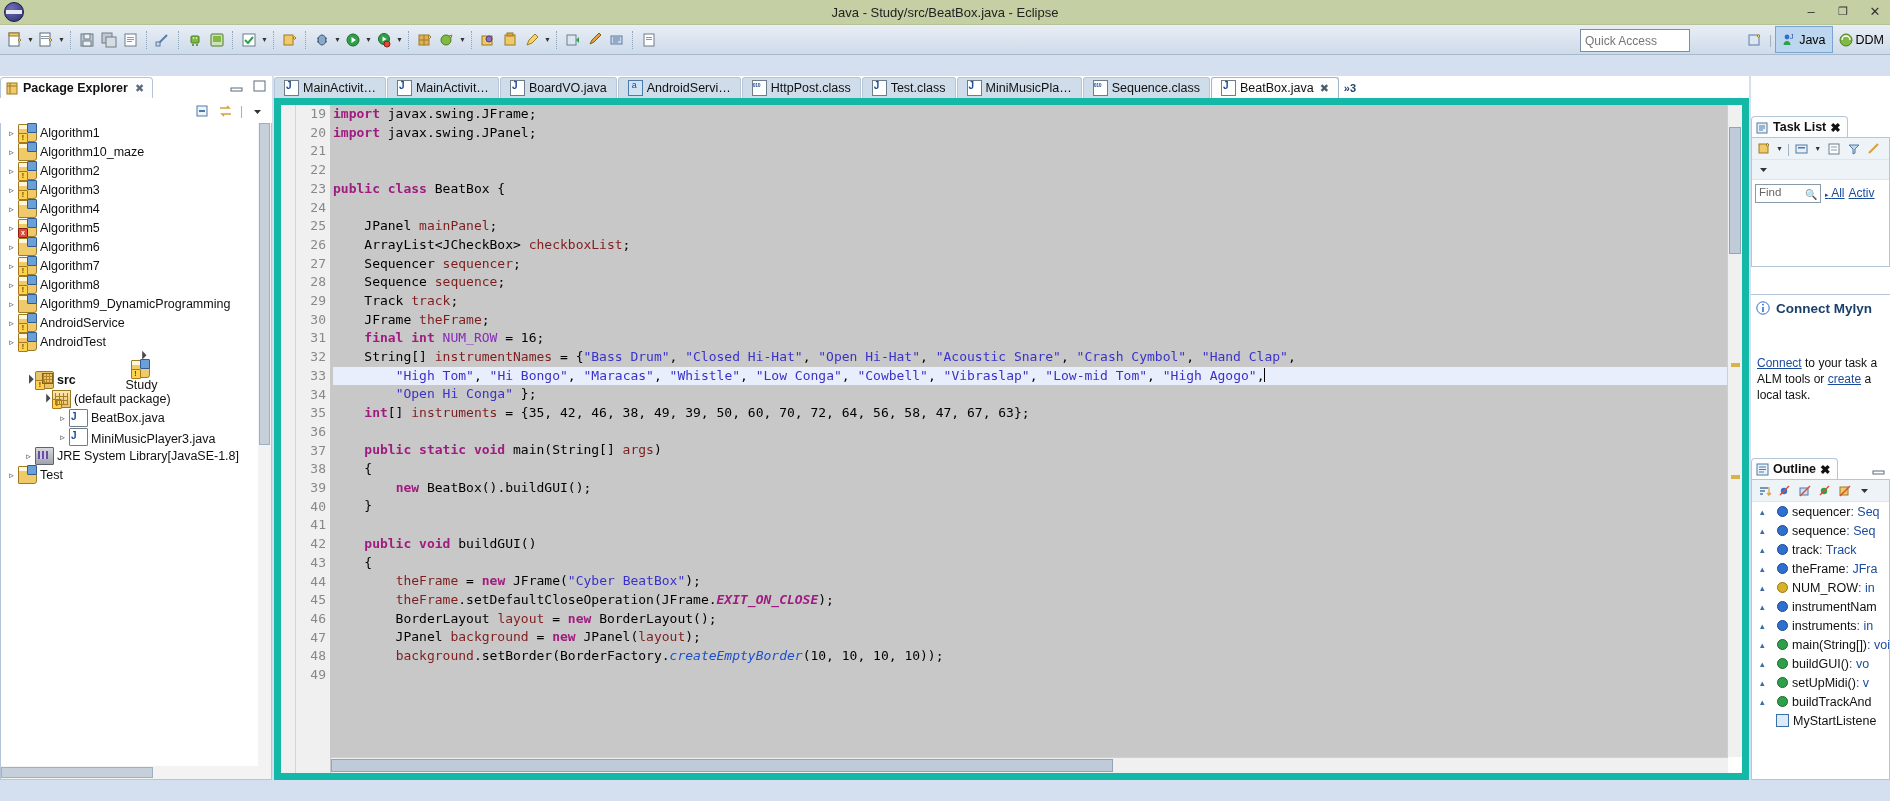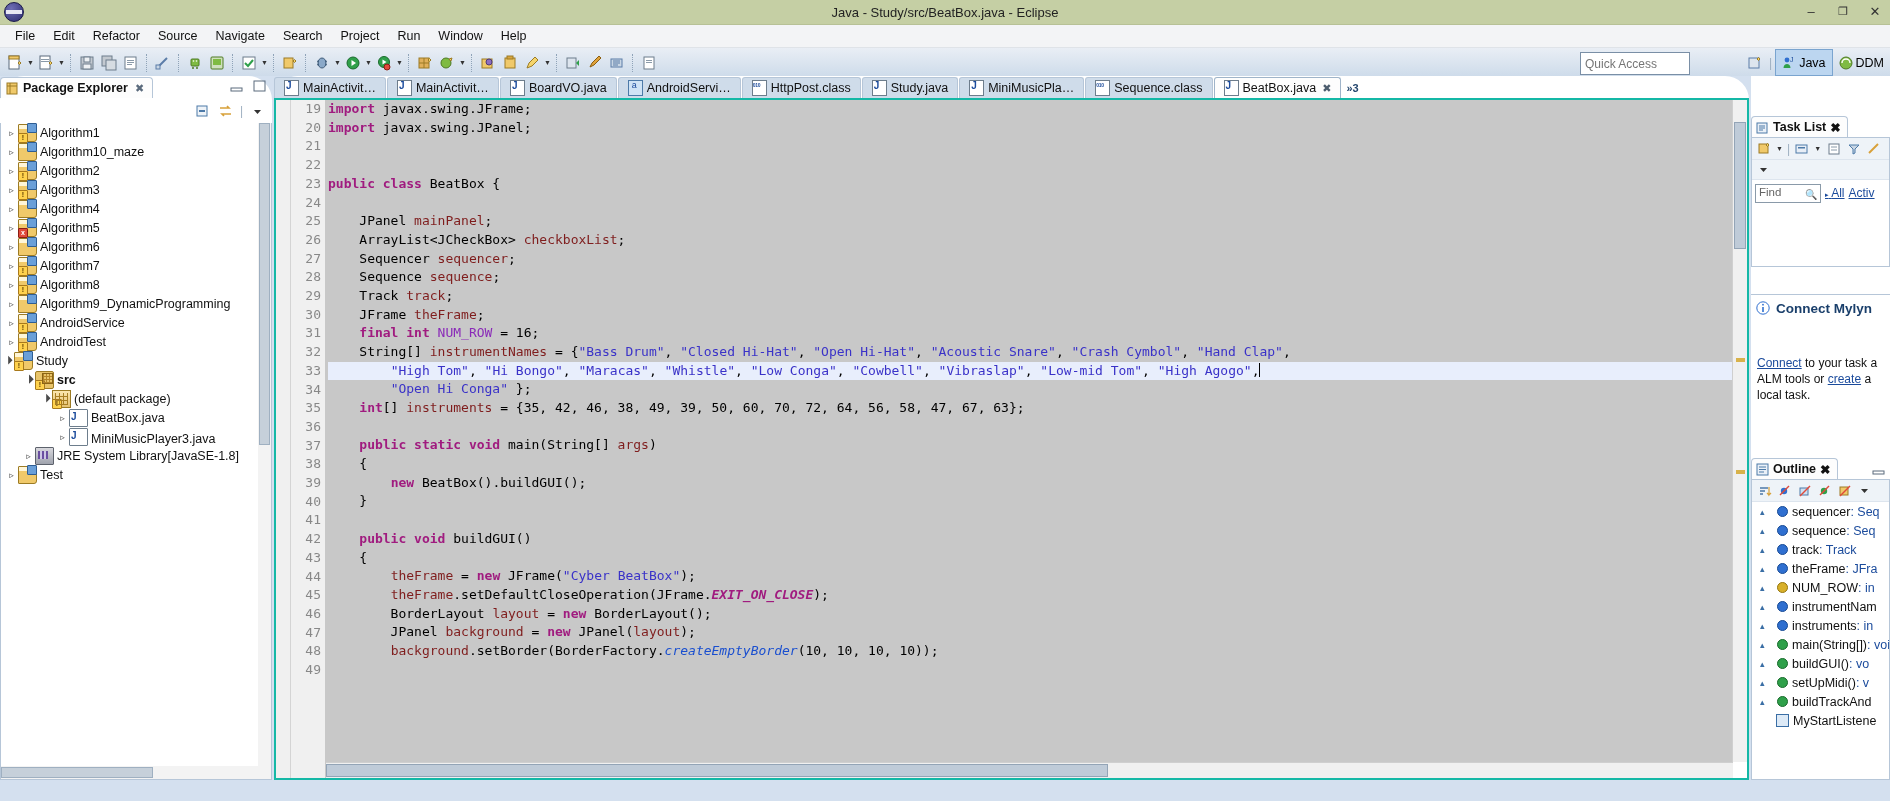--- a/index.html
+++ b/index.html
@@ -46,21 +46,21 @@
     border:1px solid #7a8fa6;font-size:12px;color:#555;padding:1px 4px;line-height:17px;}
   .persp{position:absolute;right:0;top:2px;display:flex;align-items:center;height:25px;}
   .persp-btn{display:flex;align-items:center;gap:3px;padding:2px 6px;height:21px;
     font-size:12.5px;}
   .persp-btn.active{background:#bcd6f0;border:1px solid #7aa4cf;}
 
   
   .body{position:absolute;top:76px;left:0;right:0;bottom:0;background:#d4e0ef;}
 
   
-  .panel{position:absolute;background:#fff;border-radius:24px;}
+  .panel{position:absolute;background:#fff;}
   .panel-tab{display:inline-flex;align-items:center;gap:4px;height:20px;
     padding:0 8px 0 5px;background:#fdfdfd;border:1px solid #b6c6d8;border-bottom:none;
     border-radius:4px 4px 0 0;font-size:12.5px;font-weight:bold;color:#111;
     position:relative;top:1px;}
   .panel-tab .x{font-size:11px;color:#5b6b7d;margin-left:3px;font-weight:normal;}
   .mini{width:17px;height:17px;display:flex;align-items:center;justify-content:center;}
 
   
   #pkg{left:0;top:0;width:272px;bottom:0;}
   .pkg-head{height:24px;position:relative;}
@@ -119,21 +119,21 @@
     color:#1b4b9c;font-weight:bold;}
   .tabic.cls{background:#fff;border:1px solid #6d7d8c;}
   .tabic.cls::after{content:"010";position:absolute;left:0;top:1px;font-size:5px;
     color:#1b4b9c;font-weight:bold;letter-spacing:-0.3px;}
   .tabic.xml{background:#cfe3f5;border:1px solid #4d7aa8;}
   .tabic.xml::after{content:"a";position:absolute;left:3px;top:-1px;font-size:9px;color:#1b4b9c;}
   .ed-more{display:flex;align-items:center;height:20px;padding:0 4px;font-size:11px;
     color:#24466e;font-weight:bold;}
 
   .ed-area{position:absolute;top:22px;left:0;right:0;bottom:0;
-    border:2px solid #14b8a6;background:#fff;overflow:hidden;}
+    border:7px solid #14b8a6;background:#fff;overflow:hidden;}
   .ed-marker{position:absolute;left:0;top:0;width:14px;bottom:0;background:#f0f0f0;
     border-right:1px solid #d4d4d4;}
   .ed-gutter{position:absolute;left:15px;top:0;width:34px;bottom:0;background:#f0f0f0;
     border-right:1px solid #c8c8c8;}
   .ed-code{position:absolute;left:50px;top:0;right:14px;bottom:16px;
     background:#c8c8c8;overflow:hidden;}
   .codebg{position:absolute;left:0;top:0;right:0;bottom:0;background:#c8c8c8;}
   .code{position:relative;font-family:"DejaVu Sans Mono","Liberation Mono",monospace;
     font-size:13px;line-height:18.7px;white-space:pre;color:#000;}
   .gnum{font-family:"DejaVu Sans Mono","Liberation Mono",monospace;font-size:13px;
@@ -210,32 +210,20 @@
   <div class="titlebar">
     <div class="tb-logo"></div>
     <div class="tb-title">Java - Study/src/BeatBox.java - Eclipse</div>
     <div class="tb-btns">
       <div class="tb-btn">–</div>
       <div class="tb-btn sq">❐</div>
       <div class="tb-btn">✕</div>
     </div>
   </div>
 
-  <div class="menubar">
-    <div class="menuitem">File</div>
-    <div class="menuitem">Edit</div>
-    <div class="menuitem">Refactor</div>
-    <div class="menuitem">Source</div>
-    <div class="menuitem">Navigate</div>
-    <div class="menuitem">Search</div>
-    <div class="menuitem">Project</div>
-    <div class="menuitem">Run</div>
-    <div class="menuitem">Window</div>
-    <div class="menuitem">Help</div>
-  </div>
 
   <div class="toolbar">
     <div class="tool">
       <svg width="16" height="16">
           <rect x="2" y="1" width="10" height="13" fill="#fff" stroke="#5b6b7d"></rect>
           <rect x="2" y="1" width="10" height="3" fill="#f0c96a" stroke="#9c7b24"></rect>
           <path d="M11 8l1.5 1.5L14 8l-1.5-1.5z" fill="#f5d46b" stroke="#9c7b24"></path>
         </svg>
     </div>
     <div class="arrow">▼</div>
@@ -518,21 +506,21 @@
             <div class="tree-row" style="padding-left: 4px;">
               <span class="twisty tw-closed"></span>
               <span class="ticon ic-proj ic-warn"></span>
               <span class="tlabel">AndroidService</span>
             </div>
             <div class="tree-row" style="padding-left: 4px;">
               <span class="twisty tw-closed"></span>
               <span class="ticon ic-proj ic-warn"></span>
               <span class="tlabel">AndroidTest</span>
             </div>
-            <div class="tree-row" style="padding-left: 0;">
+            <div class="tree-row" style="padding-left: 11px; flex-direction: column;">
               <span class="twisty tw-open"></span>
               <span class="ticon ic-proj ic-warn"></span>
               <span class="tlabel">Study</span>
             </div>
             <div class="tree-row" style="padding-left: 21px; font-weight: bold;">
               <span class="twisty tw-open"></span>
               <span class="ticon ic-pkgsrc ic-warn"></span>
               <span class="tlabel">src</span>
             </div>
             <div class="tree-row" style="padding-left: 38px;">
@@ -588,21 +576,21 @@
           <div class="ed-tab">
             <span class="tabic xml"></span>
             <span>AndroidServi…</span>
           </div>
           <div class="ed-tab">
             <span class="tabic cls"></span>
             <span>HttpPost.class</span>
           </div>
           <div class="ed-tab">
             <span class="tabic java"></span>
-            <span>Study.java</span>
+            <span>Test.class</span>
           </div>
           <div class="ed-tab">
             <span class="tabic java"></span>
             <span>MiniMusicPla…</span>
           </div>
           <div class="ed-tab">
             <span class="tabic cls"></span>
             <span>Sequence.class</span>
           </div>
           <div class="ed-tab active">

